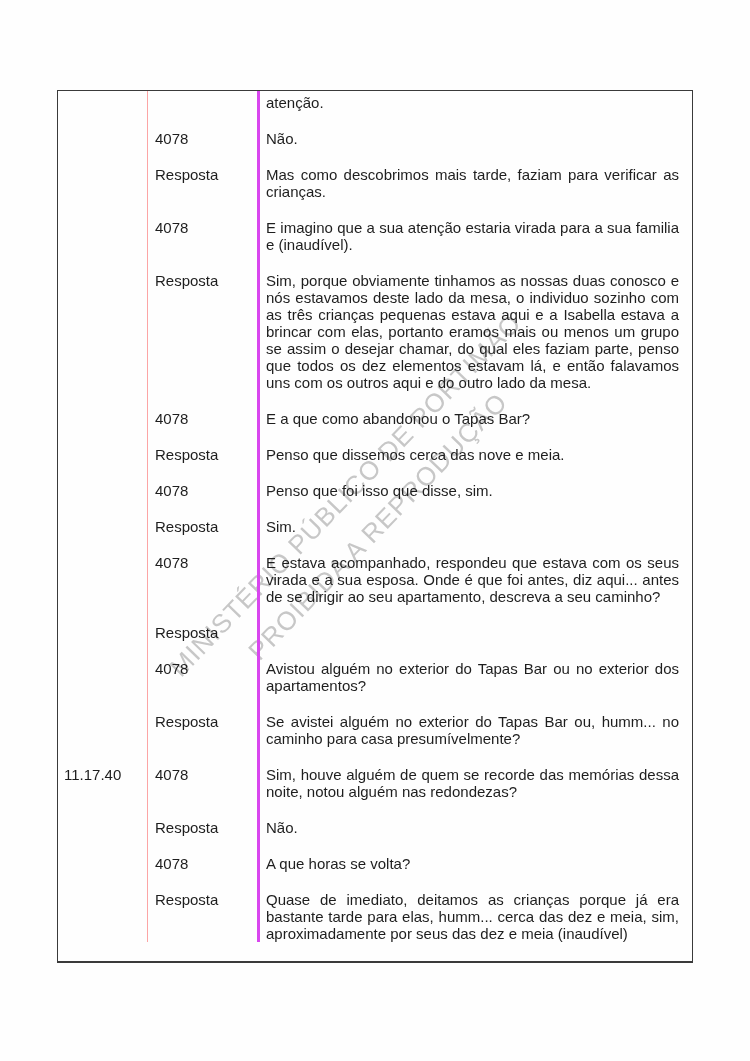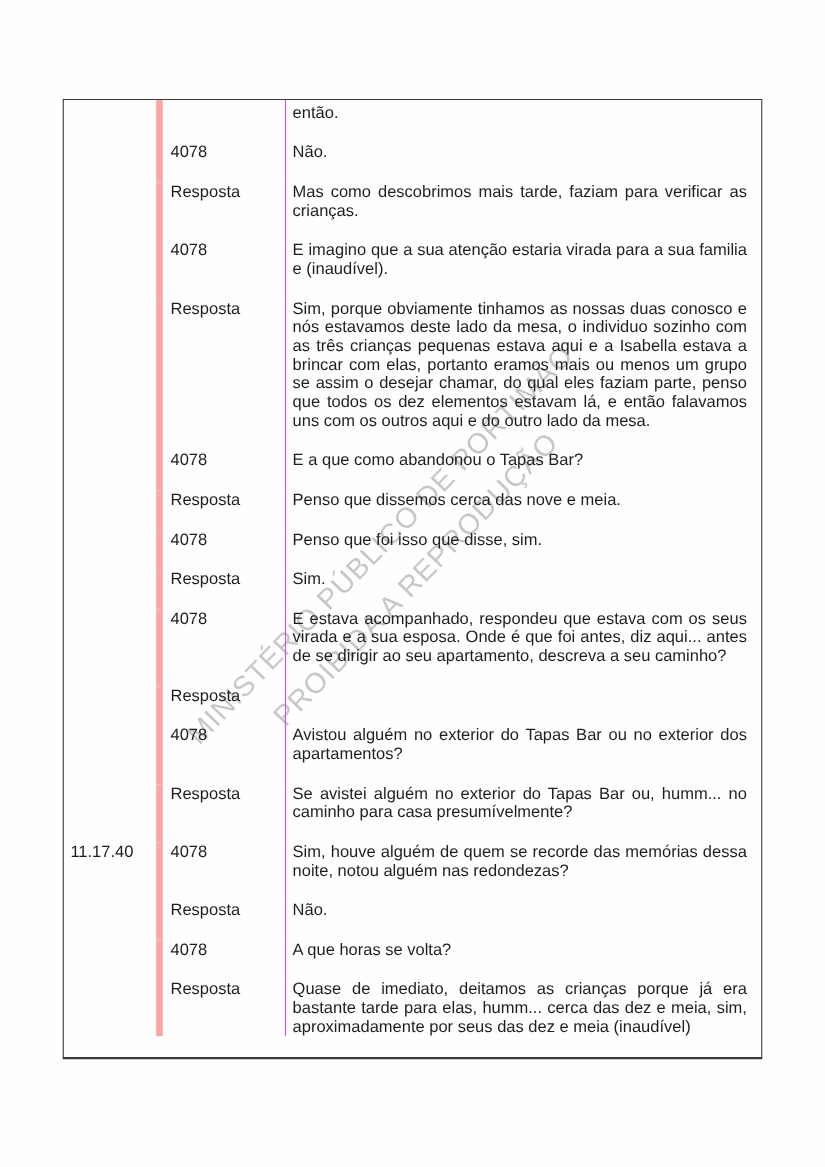--- a/index.html
+++ b/index.html
@@ -47,25 +47,25 @@
     line-height: 17px;
   }
   .row {
     display: grid;
     grid-template-columns: 90px 112px 1fr;
   }
   .cell { padding-bottom: 19px; }
   .row:last-child .cell { padding-bottom: 0; }
   .row:first-child .cell { padding-top: 3px; }
   .c1 {
-    border-right: 6px solid #fca5a5;
+    border-right: 1px solid #fca5a5;
     padding-left: 6px;
   }
   .c2 {
-    border-right: 1px solid #d946ef;
+    border-right: 3px solid #d946ef;
     padding-left: 7px;
   }
   .c3 {
     padding-left: 6px;
     padding-right: 13px;
     text-align: justify;
   }
 </style>
 </head>
 <body>
@@ -75,21 +75,21 @@
   <div class="watermark">
     <div>MINISTÉRIO PÚBLICO DE PORTIMÃO</div>
     <div>PROIBIDA A REPRODUÇÃO</div>
   </div>
 
   <div class="transcript">
 
     <div class="row">
       <div class="cell c1"></div>
       <div class="cell c2"></div>
-      <div class="cell c3">então.</div>
+      <div class="cell c3">atenção.</div>
     </div>
 
     <div class="row">
       <div class="cell c1"></div>
       <div class="cell c2">4078</div>
       <div class="cell c3">Não.</div>
     </div>
 
     <div class="row">
       <div class="cell c1"></div>

